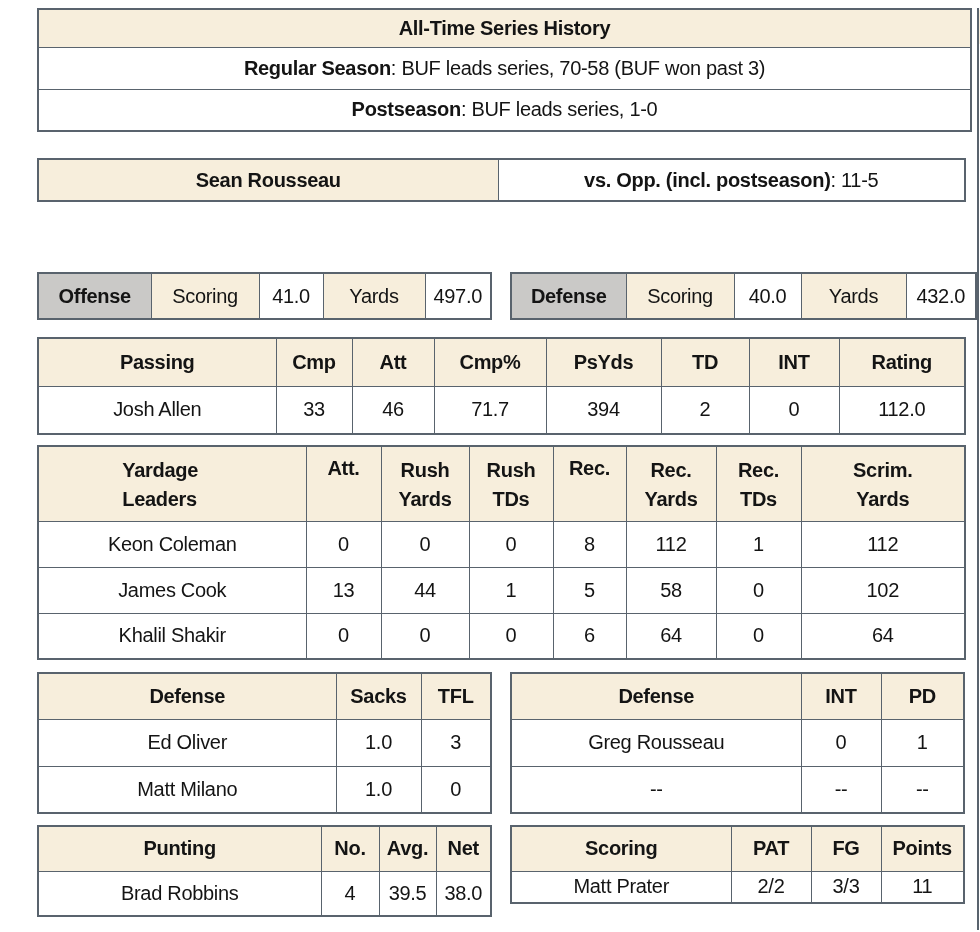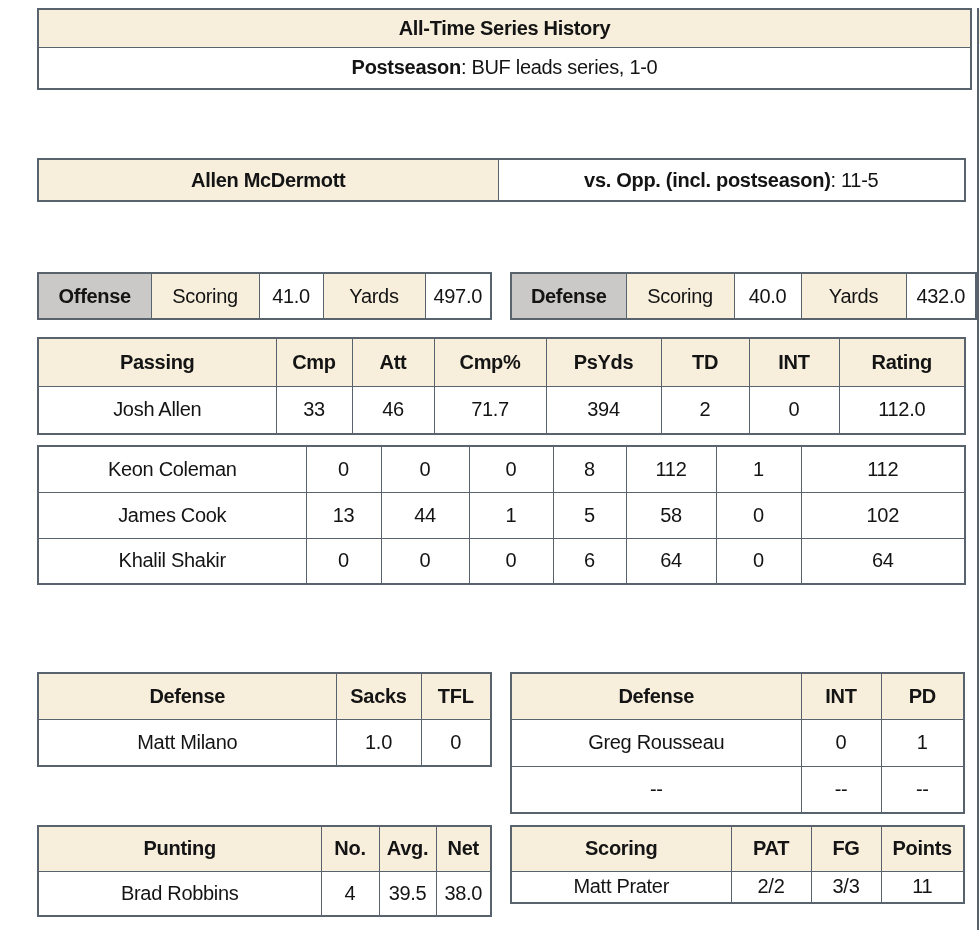--- a/index.html
+++ b/index.html
@@ -41,35 +41,38 @@
 
 <div id="page">
 
   <div class="twrap" style="left:37px;top:8px;width:935px;">
     <table class="tbl">
       <tbody>
           <tr style="height:38px">
         <td class="hdr">All-Time Series History</td>
       </tr>
       <tr style="height:42px">
+        <td><b>Regular Season</b><span>: </span><span>BUF leads series, 70-58 (BUF won past 3)</span></td>
+      </tr>
+      <tr style="height:42px">
         <td><b>Postseason</b><span>: </span><span>BUF leads series, 1-0</span></td>
       </tr>
     </tbody>
       </table>
   </div>
 
   <div class="twrap" style="left:37px;top:158px;width:927px;">
     <table class="tbl">
       <colgroup>
           <col style="width:460px">
           <col style="width:467px">
         </colgroup>
       <tbody>
           <tr style="height:42px">
-        <td class="hdr">Allen McDermott</td>
+        <td class="hdr">Sean Rousseau</td>
         <td><b>vs. Opp. (incl. postseason)</b><span>: </span><span>11-5</span></td>
       </tr>
     </tbody>
       </table>
   </div>
 
   <div class="twrap" style="left:37px;top:272px;width:453px;">
     <table class="tbl">
       <colgroup>
           <col style="width:113px">
@@ -154,20 +157,30 @@
           <col style="width:268px">
           <col style="width:75px">
           <col style="width:88px">
           <col style="width:84px">
           <col style="width:73px">
           <col style="width:90px">
           <col style="width:85px">
           <col style="width:164px">
         </colgroup>
       <tbody>
+          <tr class="toprow" style="height:75px">
+        <td class="hdr namecell wrapcell"><span class="w2l">Yardage Leaders</span></td>
+        <td class="hdr">Att.</td>
+        <td class="hdr wrapcell"><span class="w2">Rush Yards</span></td>
+        <td class="hdr wrapcell"><span class="w2">Rush TDs</span></td>
+        <td class="hdr">Rec.</td>
+        <td class="hdr wrapcell"><span class="w2">Rec. Yards</span></td>
+        <td class="hdr wrapcell"><span class="w2">Rec. TDs</span></td>
+        <td class="hdr wrapcell"><span class="w2">Scrim. Yards</span></td>
+      </tr>
       <tr style="height:46px">
         <td class="namecell">Keon Coleman</td>
         <td>0</td>
         <td>0</td>
         <td>0</td>
         <td>8</td>
         <td>112</td>
         <td>1</td>
         <td>112</td>
       </tr>
@@ -202,20 +215,25 @@
           <col style="width:85px">
           <col style="width:70px">
         </colgroup>
       <tbody>
           <tr style="height:46px">
         <td class="hdr namecell">Defense</td>
         <td class="hdr">Sacks</td>
         <td class="hdr">TFL</td>
       </tr>
       <tr style="height:47px">
+        <td class="namecell">Ed Oliver</td>
+        <td>1.0</td>
+        <td>3</td>
+      </tr>
+      <tr style="height:47px">
         <td class="namecell">Matt Milano</td>
         <td>1.0</td>
         <td>0</td>
       </tr>
     </tbody>
       </table>
   </div>
 
   <div class="twrap" style="left:510px;top:672px;width:453px;">
     <table class="tbl">

